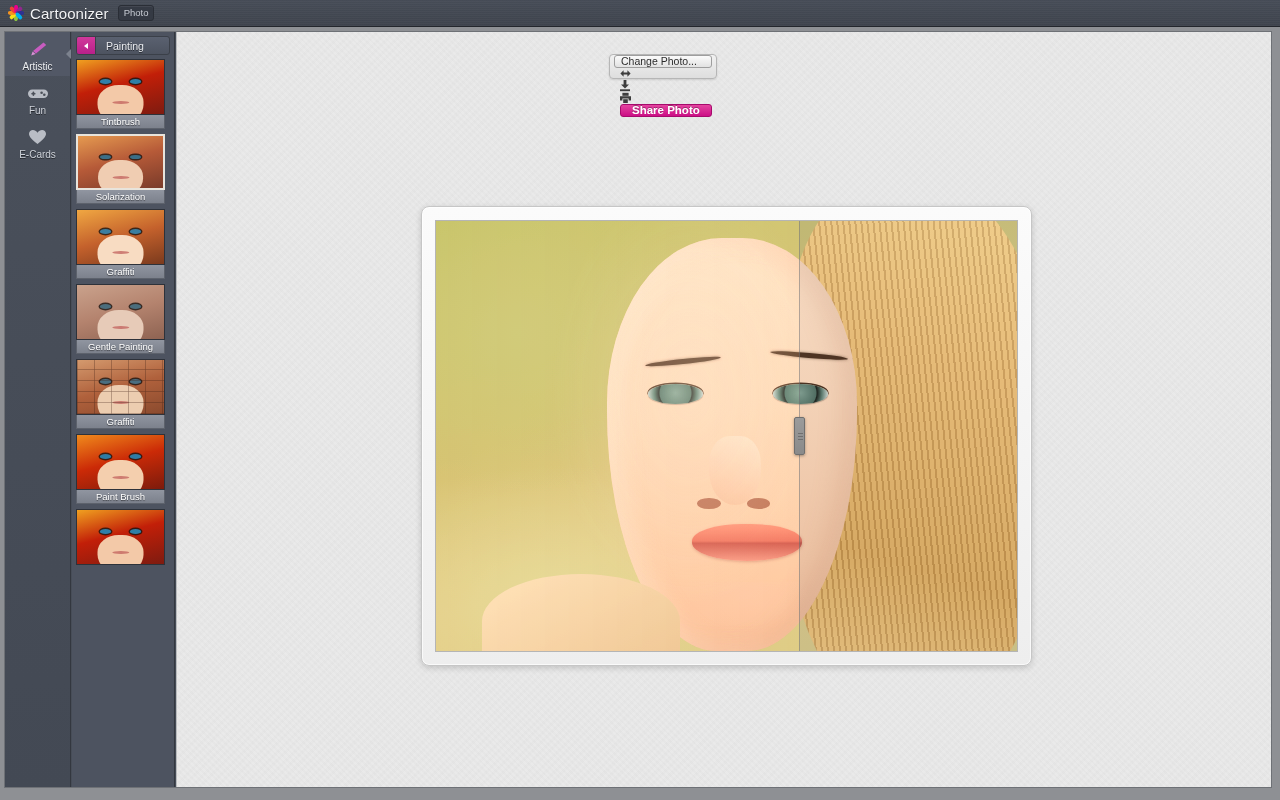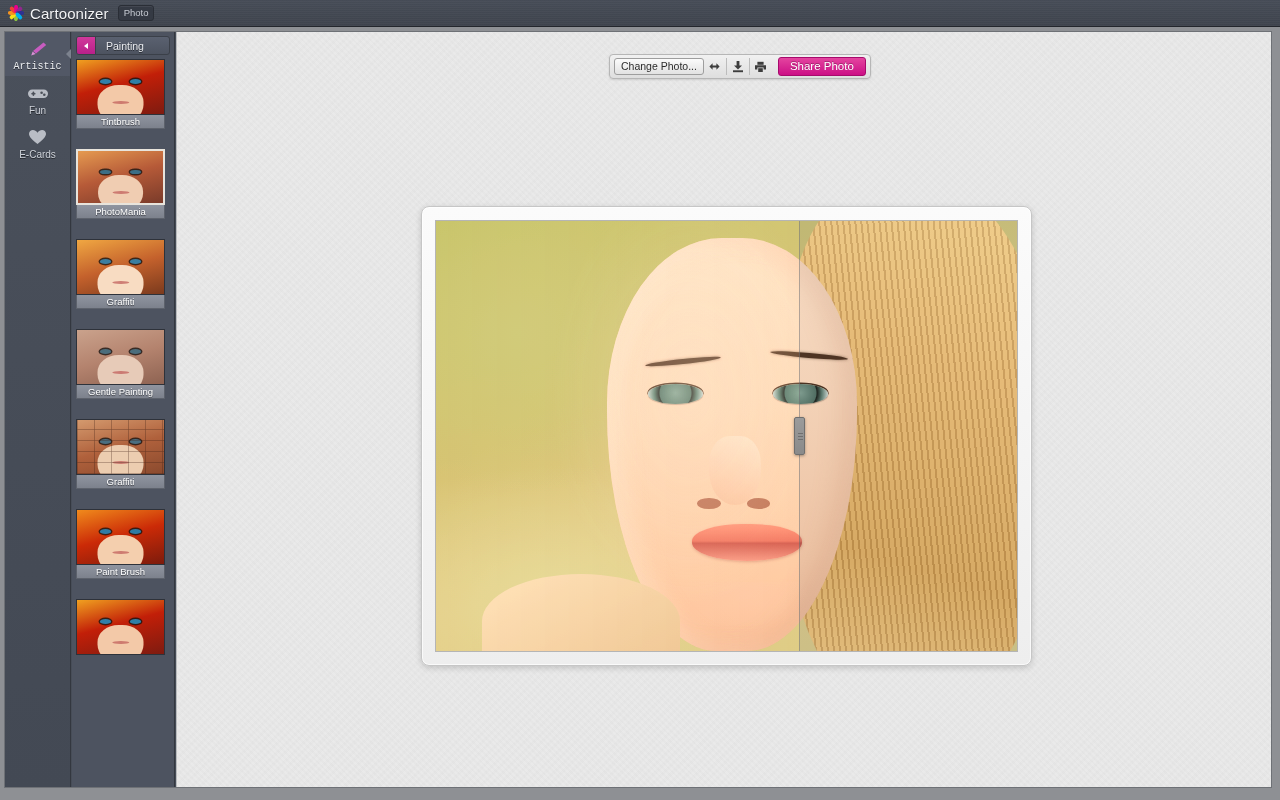--- a/index.html
+++ b/index.html
@@ -50,21 +50,21 @@
   #left-nav {
     position:absolute; left:0; top:0; width:66px; height:100%;
     background:linear-gradient(#4a505b, #434954);
     border-right:1px solid #33373f;
   }
   .nav-item {
     position:relative; height:44px; padding-top:4px;
     display:flex; flex-direction:column; align-items:center; justify-content:center;
     cursor:pointer;
   }
-  .nav-item.active { background:#525866;font-family:Liberation Mono, monospace; }
+  .nav-item.active { background:#525866; }
   .nav-item.active:after {
     content:""; position:absolute; right:-1px; top:50%; margin-top:-5px;
     border-top:5px solid transparent; border-bottom:5px solid transparent;
     border-right:5px solid #7c828e;
   }
   .nav-label { font-size:10px; color:#cdd1d8; margin-top:3px; text-shadow:0 1px 0 rgba(0,0,0,.5); }
   .nav-item.active .nav-label { color:#eceef1; }
   .nav-icon { height:17px; display:flex; align-items:center; justify-content:center; }
 
   
@@ -84,21 +84,21 @@
   }
   #panel-back:before {
     content:""; border-top:3.5px solid transparent; border-bottom:3.5px solid transparent;
     border-right:4.5px solid #fff;
   }
   #panel-title {
     flex:1; text-align:center; font-size:10.5px; color:#e8eaee;
     text-shadow:0 1px 0 rgba(0,0,0,.5); padding-right:15px;
   }
   #effects-list { padding:0 4px; }
-  .effect-item { margin-bottom:20px; cursor:pointer; }
+  .effect-item { margin-bottom:5px; cursor:pointer; }
   .effect-thumb {
     width:89px; height:56px; border:1px solid #2e323a; position:relative;
     overflow:hidden; background:#3a2018;
   }
   .effect-item.selected .effect-thumb { border:2px solid #e8e4dc; }
   .effect-label {
     width:89px; background:linear-gradient(#9095a0,#7c818c);
     border:1px solid #5d626c; border-top:none;
     font-size:9.5px; color:#fff; text-align:center; line-height:13px; height:14px;
     text-shadow:0 1px 1px rgba(0,0,0,.55); overflow:hidden;
@@ -130,41 +130,41 @@
       repeating-linear-gradient(45deg, rgba(0,0,0,.012) 0 2px, rgba(255,255,255,.025) 2px 4px),
       repeating-linear-gradient(-45deg, rgba(0,0,0,.01) 0 3px, rgba(255,255,255,.02) 3px 6px),
       #e9e9e9;
     border-left:1px solid #b9bbbd;
     overflow:hidden;
   }
 
   
   #toolbar {
     position:absolute; left:432px; top:22px;
-    display:flex; align-items:center; height:25px;
+    display:flex; height:25px;
     background:linear-gradient(#f1f1f1,#dedede);
     border:1px solid #b6b6b6; border-radius:4px;
-    padding:0 4px; box-shadow:0 1px 2px rgba(0,0,0,.12);
+    padding:0 4px; box-shadow:0 1px 2px rgba(0,0,0,.12);flex-direction:column;
   }
   #change-photo-btn {
     height:17px; padding:0 6px; font-size:10.5px; color:#2c2c2c;
     background:linear-gradient(#fbfbfb,#e2e2e2);
     border:1px solid #9e9e9e; border-radius:3px; cursor:pointer;
     display:flex; align-items:center; line-height:1;
   }
   .tool-icon {
     width:22px; height:21px; display:flex; align-items:center; justify-content:center;
     cursor:pointer; position:relative;
   }
   .tool-sep { width:1px; height:17px; background:#bcbcbc; }
   #share-photo-btn {
     margin-left:6px; height:19px; padding:0 11px;
     background:linear-gradient(#e4449f,#cc0f86);
     border:1px solid #a70a6c; border-radius:3px;
-    color:#fff; font-size:11.5px; font-weight:normal; cursor:pointer;
+    color:#fff; font-size:11.5px; font-weight:bold; cursor:pointer;
     display:flex; align-items:center; line-height:1;
     text-shadow:0 -1px 0 rgba(0,0,0,.3);
   }
 
   
   #photo-frame {
     position:absolute; left:244px; top:174px; width:611px; height:460px;
     background:linear-gradient(#fbfbfb,#eeeeee);
     border:1px solid #c6c6c6; border-radius:8px;
     box-shadow:0 2px 6px rgba(0,0,0,.16), inset 0 0 0 1px rgba(255,255,255,.7);
@@ -350,21 +350,21 @@
           <div class="effect-item selected">
             <div class="effect-thumb">
               <div class="face">
                 <div class="bgh" style="background:linear-gradient(165deg,#e59a50,#b65a38 48%,#7a3b2a)"></div>
                 <div class="cheek" style="background:#f0cdb2"></div>
                 <div class="eye l" style="background:#3c6e86"></div>
                 <div class="eye r" style="background:#3c6e86"></div>
                 <div class="mouth"></div>
               </div>
             </div>
-            <div class="effect-label">PhotoMania</div>
+            <div class="effect-label">Solarization</div>
           </div>
           <div class="effect-item">
             <div class="effect-thumb">
               <div class="face">
                 <div class="bgh" style="background:linear-gradient(165deg,#f0a742,#c4612c 50%,#7b3a1d)"></div>
                 <div class="cheek" style="background:#f8dcc2"></div>
                 <div class="eye l" style="background:#3a7ea0"></div>
                 <div class="eye r" style="background:#3a7ea0"></div>
                 <div class="mouth"></div>
               </div>

